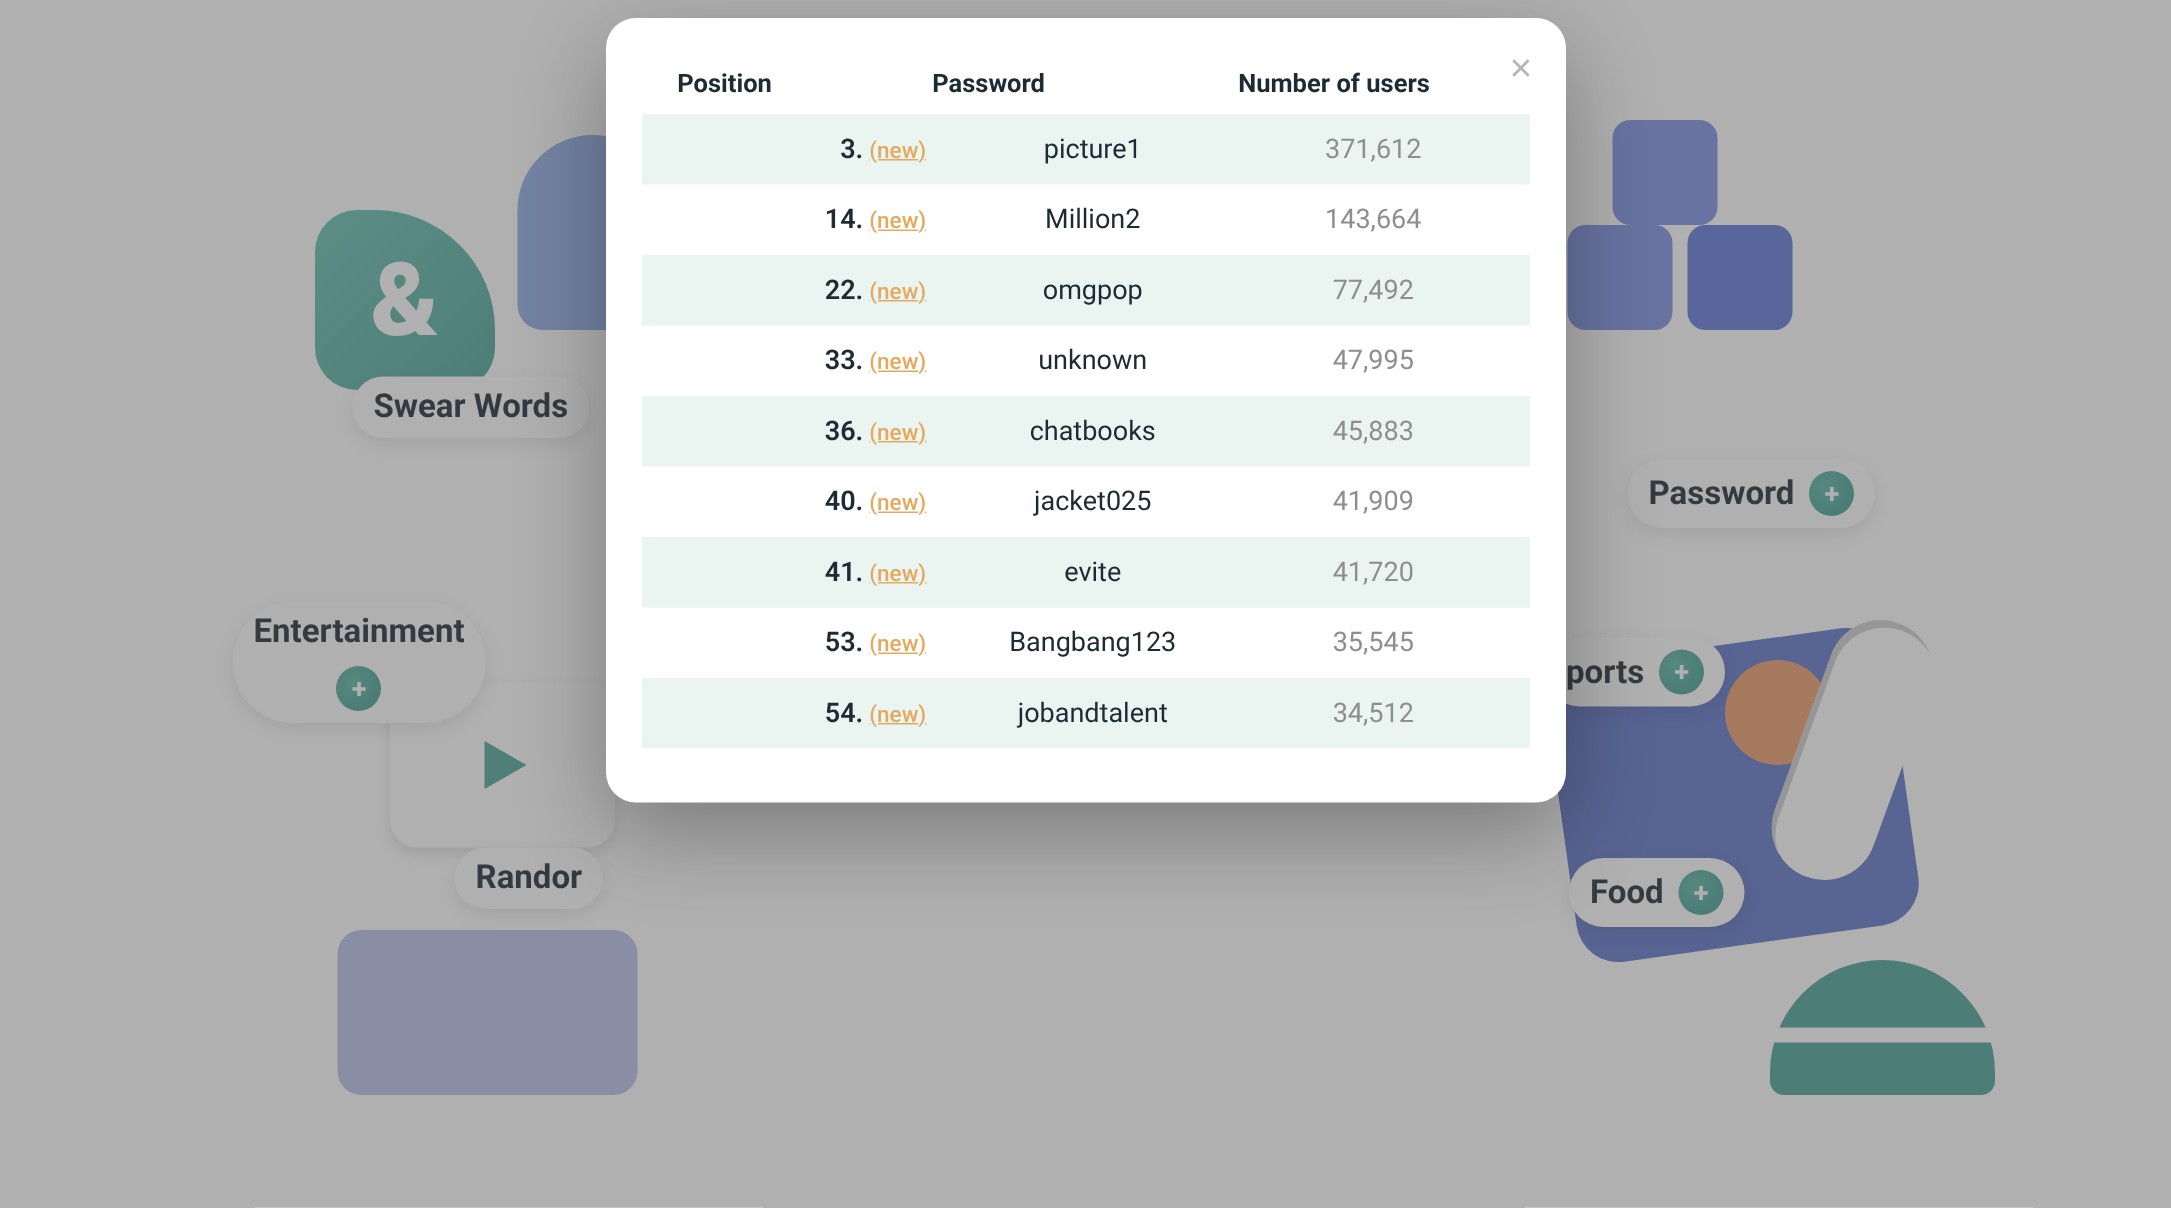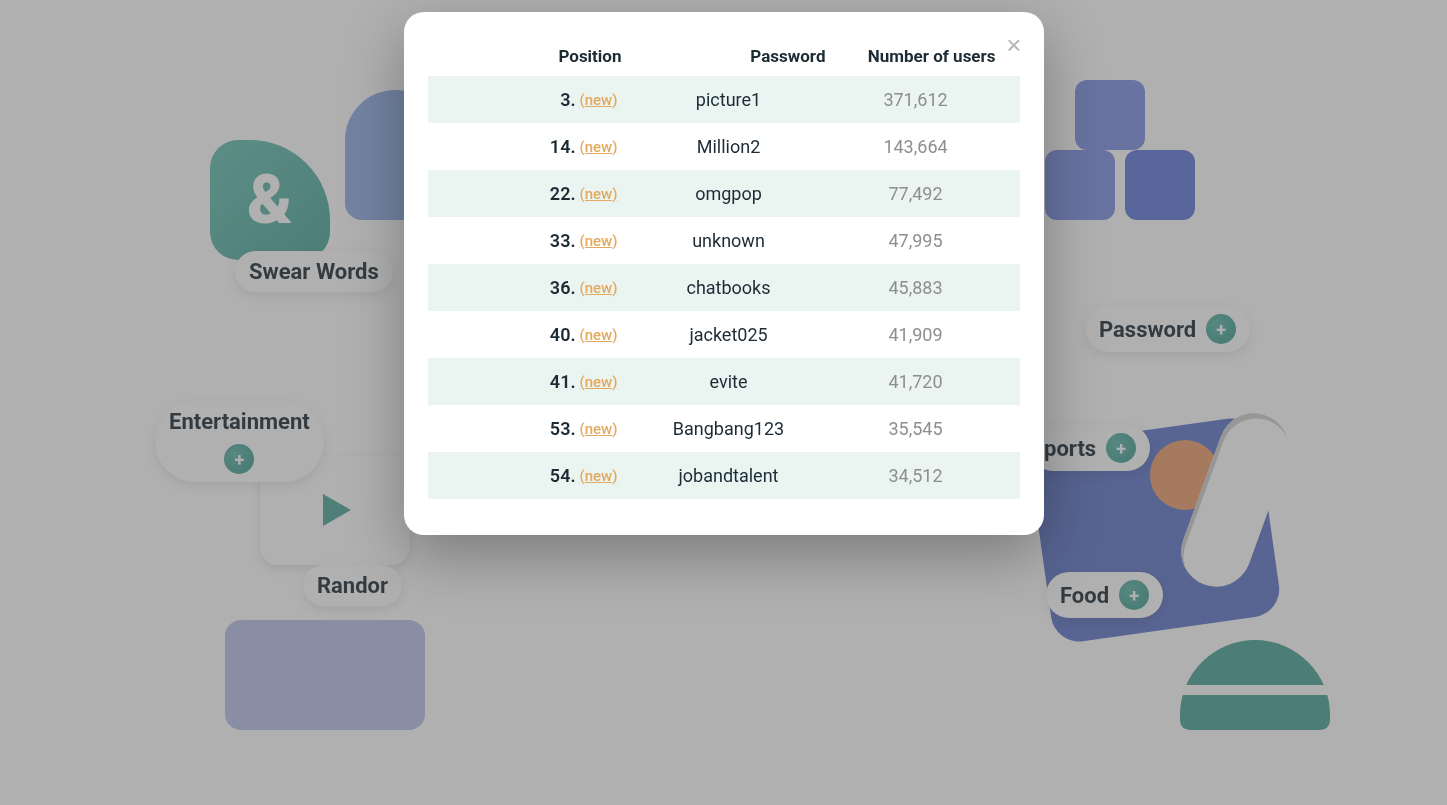--- a/index.html
+++ b/index.html
@@ -142,21 +142,21 @@
     padding: 12px 48px 16px 48px;
   }
 
   .head-row {
     display: grid;
     grid-template-columns: 170px 1fr 170px;
     padding: 10px 48px;
     font-weight: 700;
     font-size: 17px;
     color: #1d2b35;
-    text-align: right;
+    text-align: left;
   }
 
   .rows-container {
     max-height: 500px;
     overflow-y: auto;
     margin: 0 24px 0 24px;
     scrollbar-width: thin;
     scrollbar-color: #1d2b35 transparent;
   }
   .rows-container::-webkit-scrollbar { width: 5px; }

